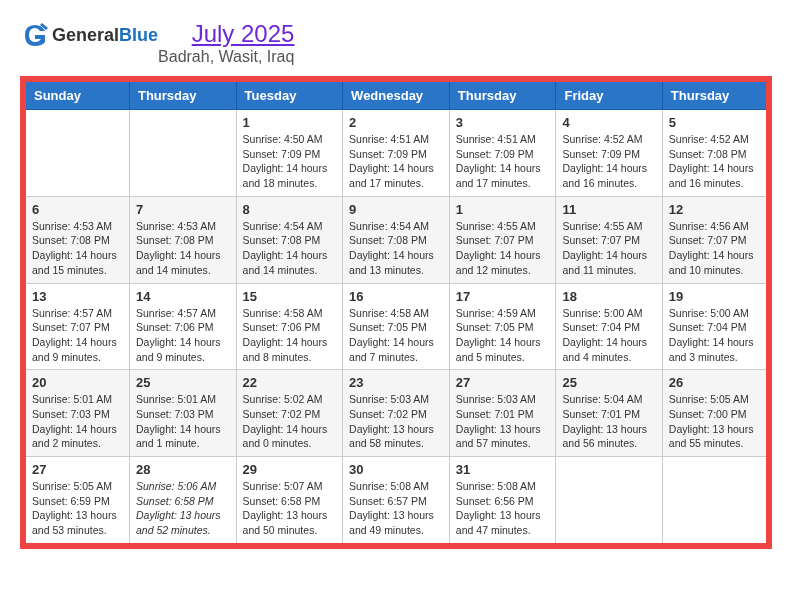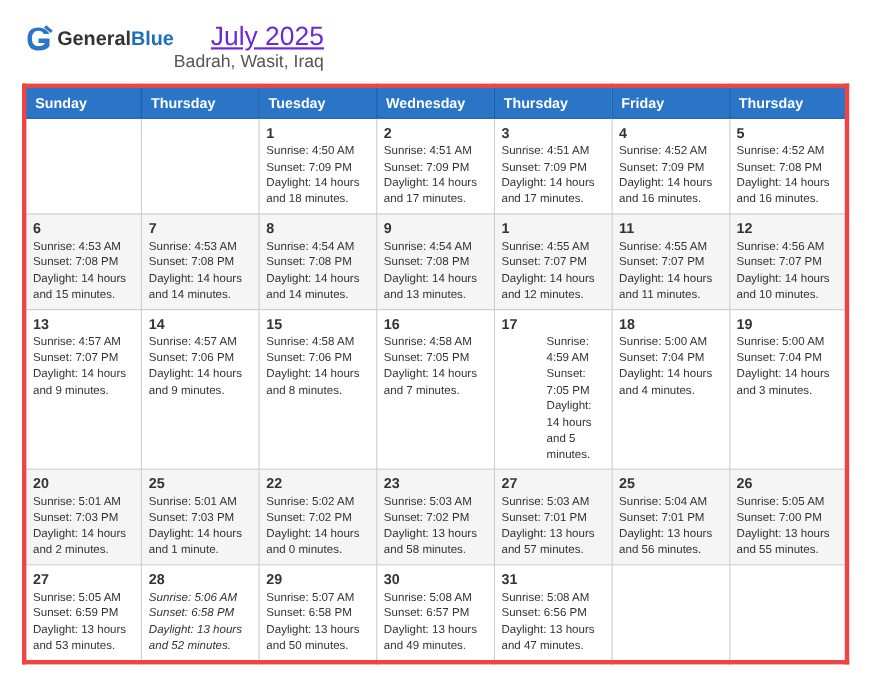--- a/index.html
+++ b/index.html
@@ -34,21 +34,21 @@
       font-weight: normal;
       text-decoration: underline;
     }
     .location {
       font-size: 16px;
       color: #555;
     }
     .calendar {
       width: 100%;
       border-collapse: collapse;
-      border: 4px solid #ef4444;
+      border: 6px solid #ef4444;
     }
     .calendar th {
       background-color: #2a75c7;
       color: #fff;
       text-align: left;
       padding: 6px 8px;
       font-size: 13px;
       border: 1px solid #1a5ca8;
     }
     .calendar td {
@@ -209,21 +209,21 @@
 Daylight: 14 hours and 8 minutes.</div>
         </td>
         <td>
           <span class="day-number">16</span>
           <div class="day-info" style="white-space: pre-line;">Sunrise: 4:58 AM
 Sunset: 7:05 PM
 Daylight: 14 hours and 7 minutes.</div>
         </td>
         <td>
           <span class="day-number">17</span>
-          <div class="day-info" style="white-space: pre-line; margin-left: 41px;">Sunrise: 4:59 AM
+          <div class="day-info" style="white-space: pre-line;">Sunrise: 4:59 AM
 Sunset: 7:05 PM
 Daylight: 14 hours and 5 minutes.</div>
         </td>
         <td>
           <span class="day-number">18</span>
           <div class="day-info" style="white-space: pre-line;">Sunrise: 5:00 AM
 Sunset: 7:04 PM
 Daylight: 14 hours and 4 minutes.</div>
         </td>
         <td>

